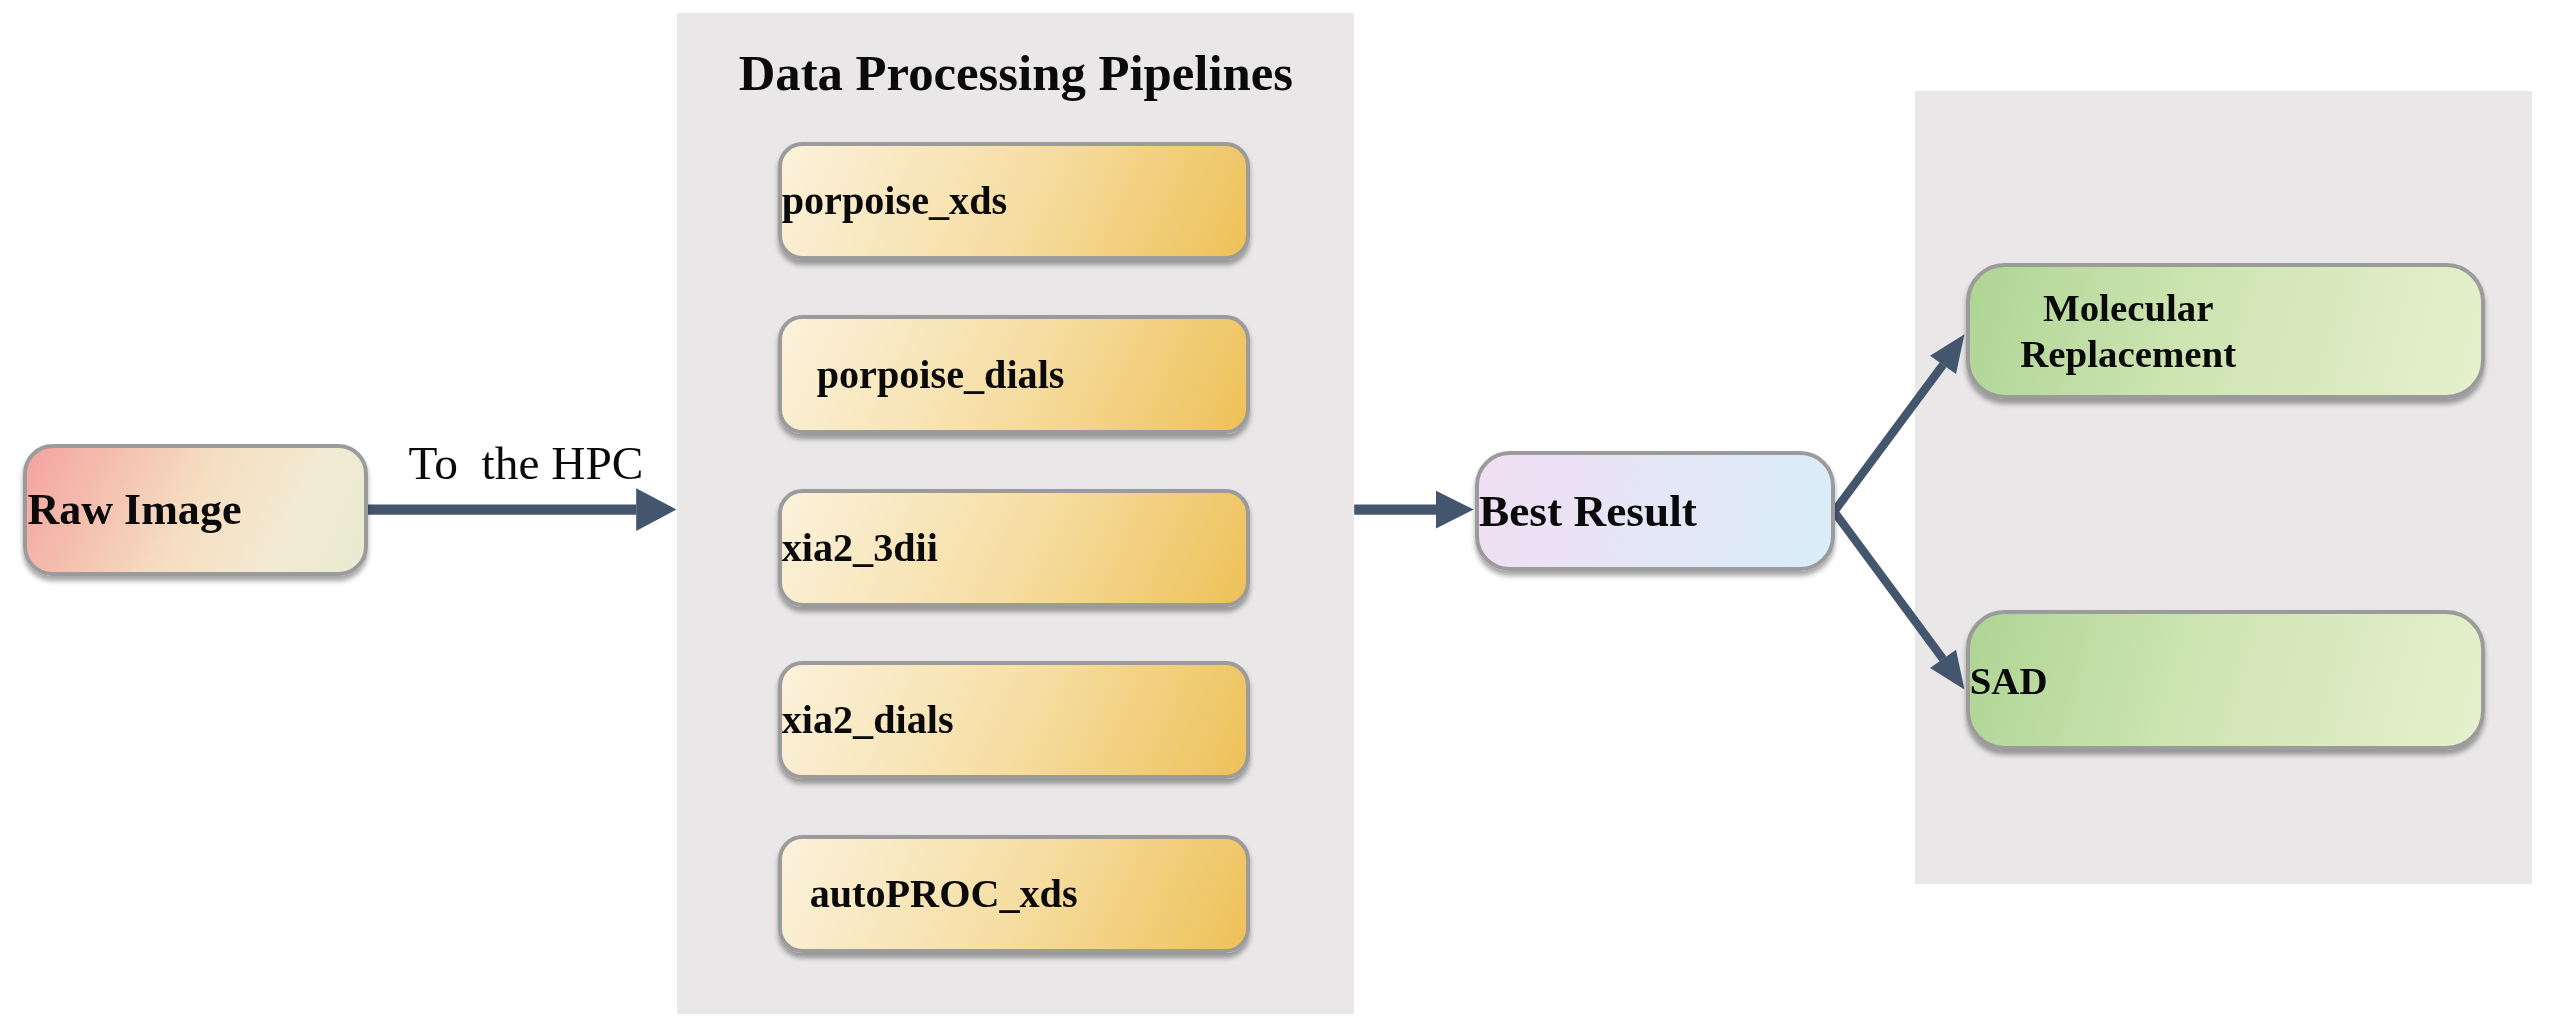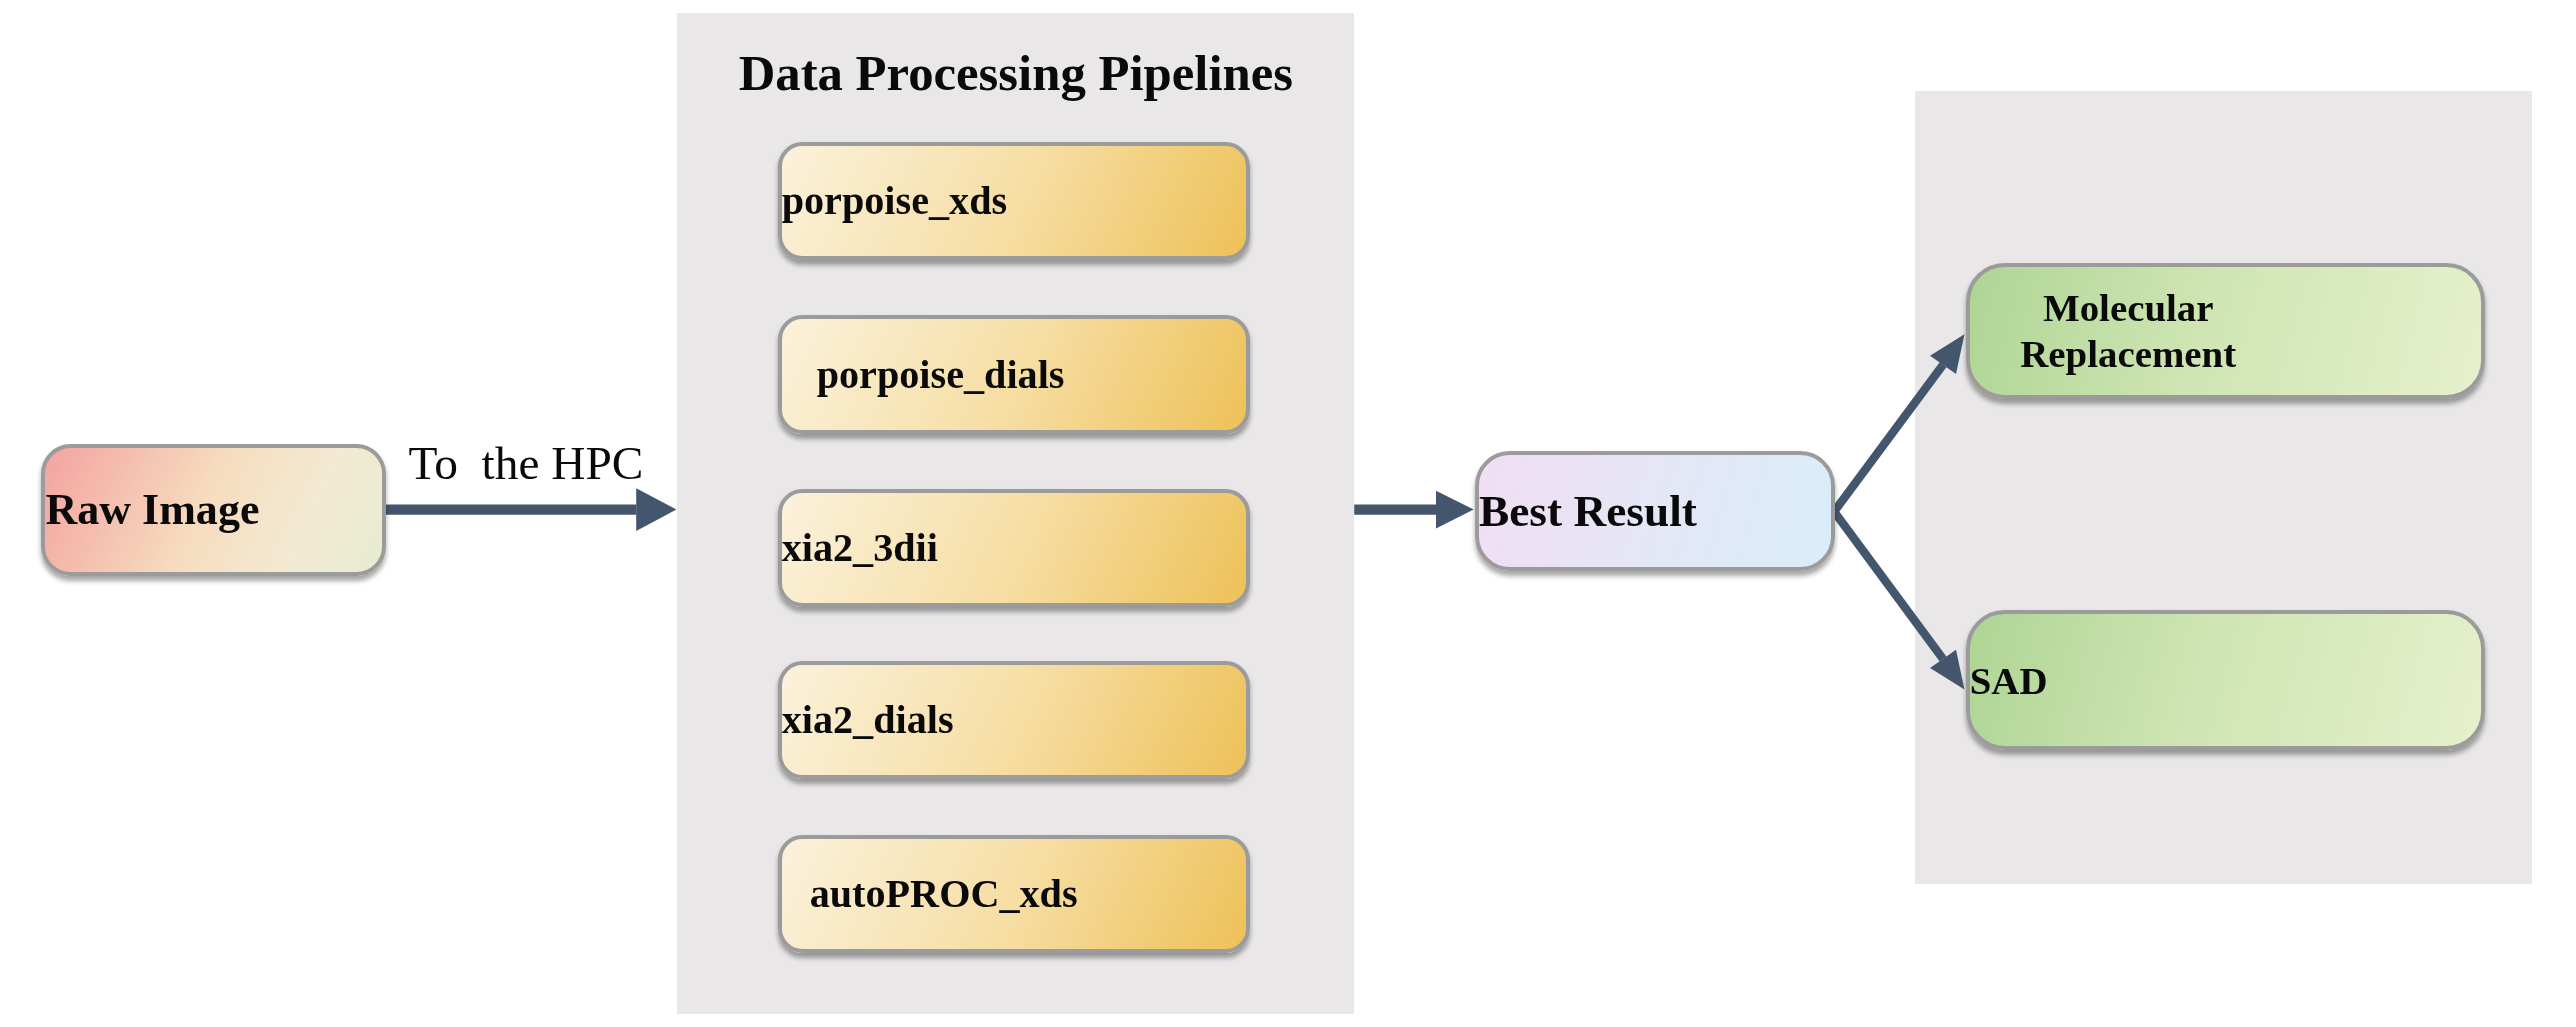--- a/index.html
+++ b/index.html
@@ -26,21 +26,20 @@
     display: flex;
     align-items: center;
     text-align: center;
     font-weight: bold;
   }
 
   .raw-node {
     border-radius: 1.15vw;
     background: linear-gradient(115deg, #f3a3a0 0%, #f6ddc0 48%, #f2ead2 75%, #e7ecd1 100%);
     font-size: 1.71vw;
-    margin-left: 18px;
   }
   .pipe-node {
     border-radius: 0.95vw;
     background: linear-gradient(115deg, #fbf2dc 0%, #f6dda2 52%, #eec158 100%);
     font-size: 1.56vw;
   }
   .best-node {
     border-radius: 1.35vw;
     background: linear-gradient(105deg, #f1def3 0%, #e6e6f6 45%, #d9edf9 100%);
     font-size: 1.76vw;

